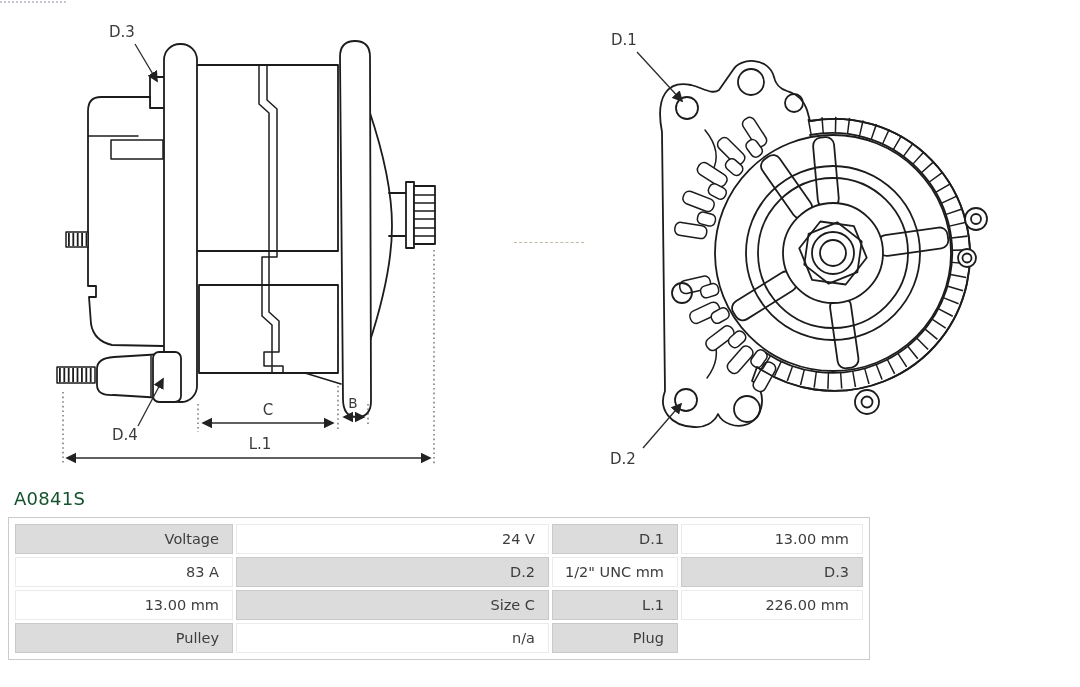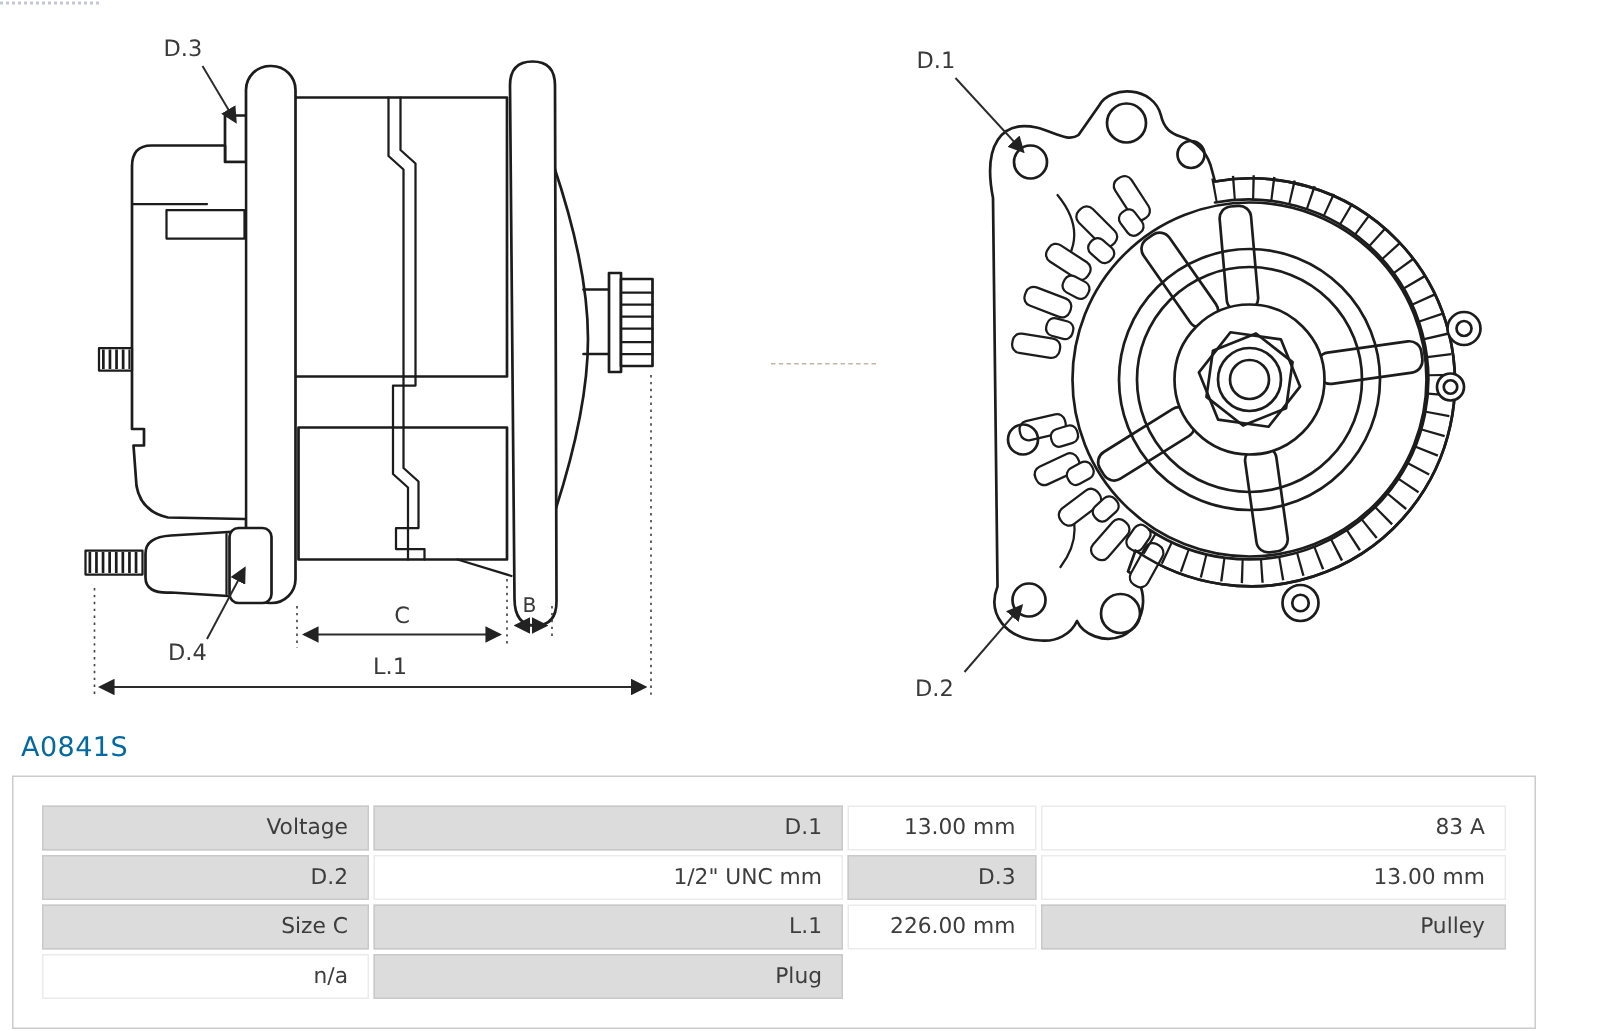--- a/index.html
+++ b/index.html
@@ -13,24 +13,24 @@
   .draw{stroke:#1c1c1c;stroke-width:1.8;fill:none;stroke-linejoin:round;stroke-linecap:round;}
   .solid{fill:#fff;}
   .thin{stroke-width:1.5;}
   .dim{stroke:#2b2b2b;stroke-width:1.3;fill:none;}
   .ext{stroke:#444;stroke-width:1.1;fill:none;stroke-dasharray:1.6 3;}
   .lbl{font:15px "DejaVu Sans",sans-serif;fill:#3a3a3a;}
   .lbl-s{font:13.5px "DejaVu Sans",sans-serif;fill:#3a3a3a;}
   .thread{stroke:#1c1c1c;stroke-dasharray:1.8 2.6;fill:none;}
   
   .part-number{position:absolute;left:14px;top:488px;font-size:18px;font-weight:500;
-               color:#0369a1;letter-spacing:.3px;}
-  
-  .spec-table{position:absolute;left:8px;top:517px;width:1016px;box-sizing:border-box;
-              border:1px solid #cbcbcb;background:#fff;padding:19px;
+               color:#14532d;letter-spacing:.3px;}
+  
+  .spec-table{position:absolute;left:8px;top:517px;width:862px;box-sizing:border-box;
+              border:1px solid #cbcbcb;background:#fff;padding:6px;
               display:grid;grid-template-columns:218px 313px 126px 1fr;gap:3px;}
   .cell{height:30px;box-sizing:border-box;display:flex;align-items:center;justify-content:flex-end;
         padding-right:13px;font-size:14.5px;color:#3d3d3d;}
   .cell.lab{background:#dcdcdc;border:1px solid #c9c9c9;}
   .cell.val{background:#fff;border:1px solid #ebebeb;}
 </style>
 </head>
 <body>
 
 <div class="page">
@@ -198,20 +198,21 @@
       <line class="dim" x1="643" y1="448" x2="681" y2="404" marker-end="url(#arr)"></line>
       <text class="lbl" x="611" y="45">D.1</text>
       <text class="lbl" x="610" y="464">D.2</text>
     </g>
   </svg>
 
   <div class="part-number">A0841S</div>
 
   <div class="spec-table">
     <div class="cell lab">Voltage</div>
+    <div class="cell val">24 V</div>
     <div class="cell lab">D.1</div>
     <div class="cell val">13.00 mm</div>
 
     <div class="cell val">83 A</div>
     <div class="cell lab">D.2</div>
     <div class="cell val">1/2" UNC mm</div>
 
     <div class="cell lab">D.3</div>
     <div class="cell val">13.00 mm</div>
 

